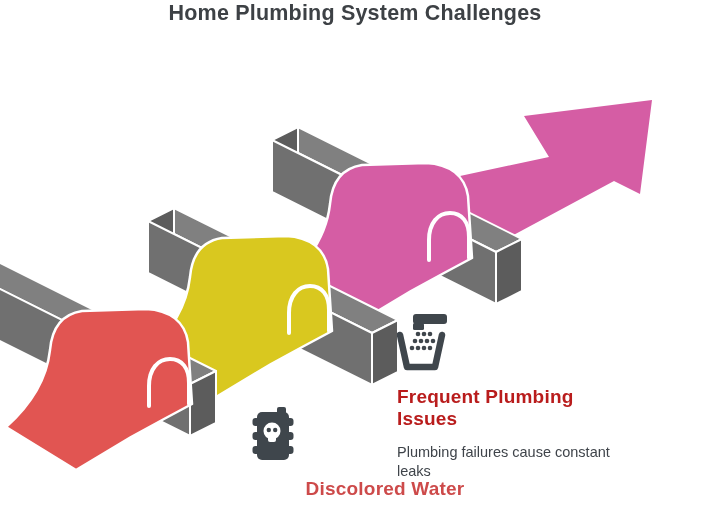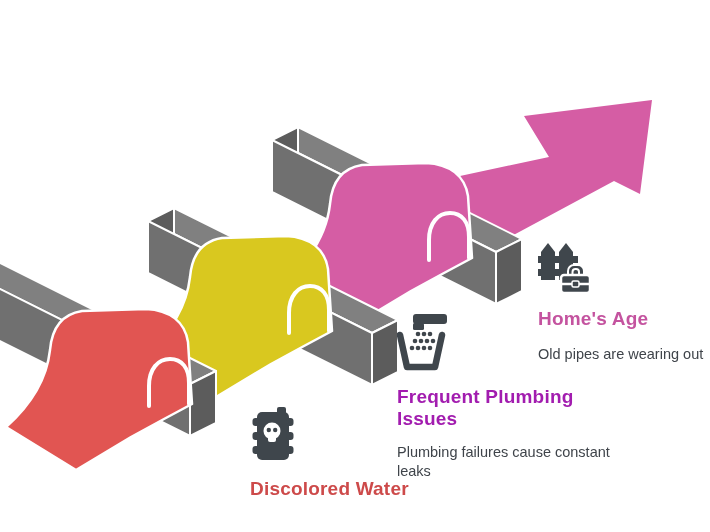--- a/index.html
+++ b/index.html
@@ -13,35 +13,36 @@
   }
   .illustration{position:absolute;left:0;top:0;}
   .item{position:absolute;}
   .item .icon{display:block;}
   .item h2{
     margin:0;font-size:19px;font-weight:bold;letter-spacing:.2px;
   }
   .item p{
     margin:0;font-size:14.5px;line-height:19px;color:#3f444a;
   }
-  .item-discolored{left:250px;top:406px;width:270px;}
+  .item-discolored{left:250px;top:406px;width:270px;text-align:center;}
   .item-discolored h2{margin-top:14px;}
   .item-discolored p{margin-top:13px;}
   .item-frequent{left:397px;top:314px;width:232px;}
   .item-frequent h2{margin-top:15px;}
   .item-frequent p{margin-top:13px;}
   .item-homesage{left:538px;top:240px;width:172px;}
   .item-homesage h2{margin-top:12px;}
   .item-homesage p{margin-top:15px;}
 </style>
 </head>
 <body>
 
 <div class="stage">
 
+  <h1 class="title">Home Plumbing System Challenges</h1>
 
   <svg class="illustration" width="710" height="532" viewBox="0 0 710 532">
     <defs>
       <g id="bar">
         <path d="M0 0 L26 -13 L250 99 L224 112 Z" fill="#808080" stroke="#fff" stroke-width="2" stroke-linejoin="round"></path>
         <path d="M0 0 L26 -13 L26 39 L0 52 Z" fill="#5c5c5c" stroke="#fff" stroke-width="2" stroke-linejoin="round"></path>
         <path d="M224 112 L250 99 L250 151 L224 164 Z" fill="#5c5c5c" stroke="#fff" stroke-width="2" stroke-linejoin="round"></path>
         <path d="M0 0 L224 112 L224 164 L0 52 Z" fill="#707070" stroke="#fff" stroke-width="2" stroke-linejoin="round"></path>
       </g>
       <g id="drape">
@@ -90,32 +91,18 @@
         <circle cx="33" cy="20" r="2.3"></circle>
       <circle cx="18" cy="27" r="2.3"></circle>
         <circle cx="24" cy="27" r="2.3"></circle>
         <circle cx="30" cy="27" r="2.3"></circle>
         <circle cx="36" cy="27" r="2.3"></circle>
       <circle cx="15" cy="34" r="2.3"></circle>
         <circle cx="21" cy="34" r="2.3"></circle>
         <circle cx="27" cy="34" r="2.3"></circle>
         <circle cx="33" cy="34" r="2.3"></circle>
     </svg>
-    <h2 style="color: #a21caf;">Frequent Plumbing Issues</h2>
+    <h2 style="color: #b91c1c;">Frequent Plumbing Issues</h2>
     <p>Plumbing failures cause constant leaks</p>
   </div>
 
-  <div class="item item-homesage">
-    <svg class="icon" width="54" height="56" viewBox="0 0 54 56" fill="#3f464c">
-      <path d="M3 12 L10 3 L17 12 V40 H3 Z"></path>
-      <path d="M21 12 L28 3 L35 12 V40 H21 Z"></path>
-      <rect x="0" y="16" width="40" height="7"></rect>
-      <rect x="0" y="29" width="40" height="7"></rect>
-      <path d="M30 36 v-5 a6 6 0 0 1 6 -6 h4 a6 6 0 0 1 6 6 v5 h-5 v-4 a3 3 0 0 0 -3 -3 h-0.5 a3 3 0 0 0 -3 3 v4 Z" stroke="#fff" stroke-width="2"></path>
-      <rect x="23" y="35" width="29" height="18" rx="3" stroke="#fff" stroke-width="2.5"></rect>
-      <line x1="24" y1="44" x2="51" y2="44" stroke="#fff" stroke-width="2.5"></line>
-      <rect x="34" y="41" width="7" height="6" rx="1.5" stroke="#fff" stroke-width="1.5"></rect>
-    </svg>
-    <h2 style="color: rgb(196, 83, 159);">Home's Age</h2>
-    <p>Old pipes are wearing out</p>
-  </div>
 
 </div>
 
 </body></html>

